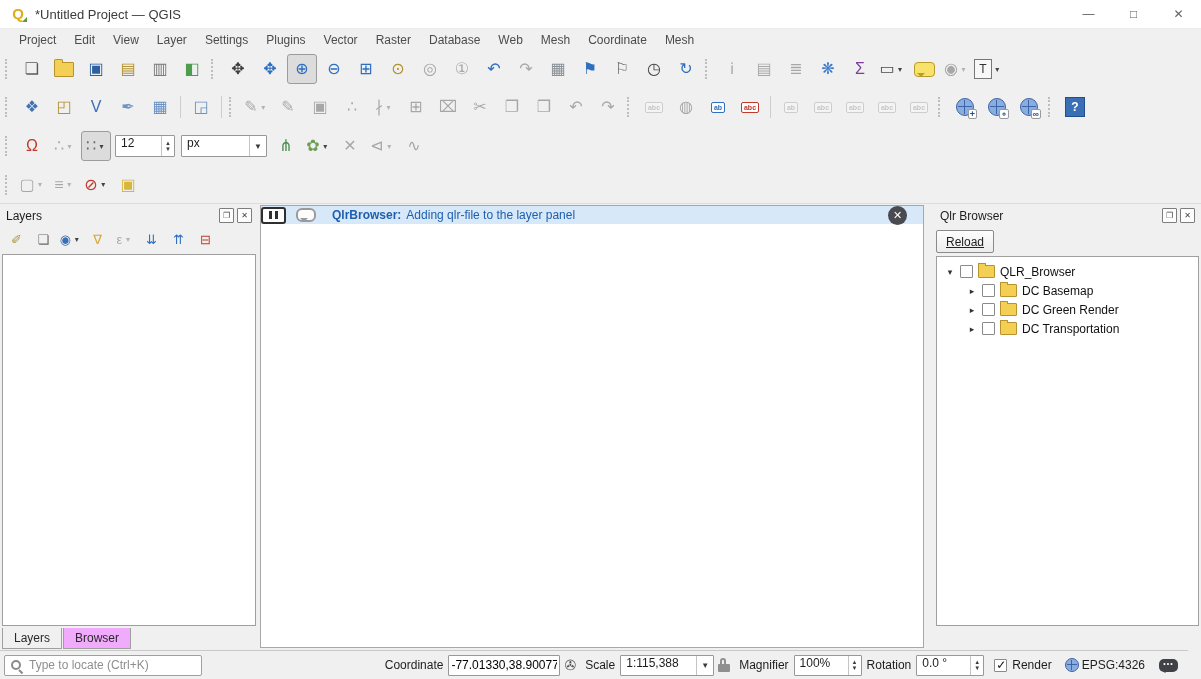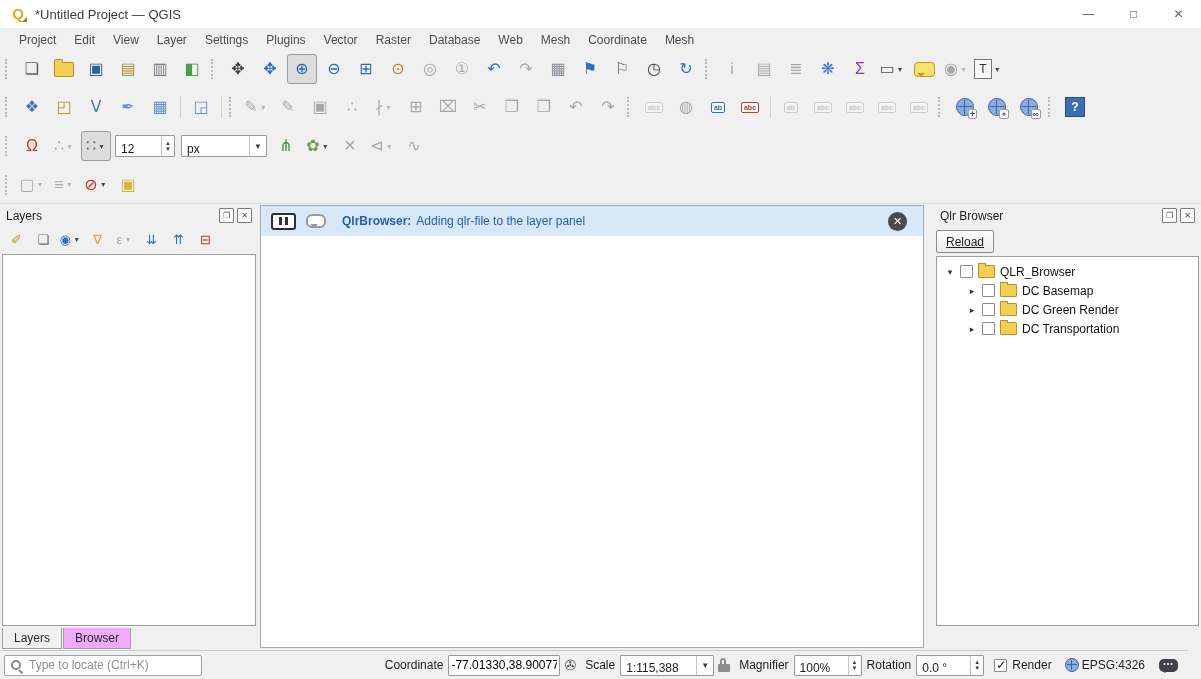--- a/index.html
+++ b/index.html
@@ -38,21 +38,21 @@
   .glyph-folder{width:18px;height:13px;background:#f3cf54;border:1px solid #b8922c;border-radius:1px;position:relative;}
   .glyph-folder::before{content:"";position:absolute;top:-4px;left:-1px;width:7px;height:3px;background:#f3cf54;border:1px solid #b8922c;border-bottom:none;border-radius:2px 2px 0 0;}
   .glyph-globe{width:18px;height:18px;border-radius:50%;background:#89aede;border:1px solid #3f63a8;box-sizing:border-box;position:relative;}
   .glyph-globe::before{content:"";position:absolute;left:1px;right:1px;top:7px;height:1px;background:#3f63a8;}
   .glyph-globe::after{content:"";position:absolute;left:7px;top:1px;bottom:1px;width:1px;background:#3f63a8;}
   .glyph-globe .badge{position:absolute;right:-4px;bottom:-4px;font-size:9px;font-weight:bold;color:#1d4f91;background:#fff;border:1px solid #9a9a9a;border-radius:2px;line-height:8px;padding:0 1px;}
   .glyph-balloon-yellow{width:19px;height:13px;background:#f7e26b;border:1px solid #b89b2a;border-radius:4px;position:relative;}
   .glyph-balloon-yellow::after{content:"";position:absolute;left:2px;bottom:-5px;border:4px solid transparent;border-top-color:#b89b2a;}
 
   
-  .field{display:inline-flex;align-items:flex-end;background:#fff;border:1px solid #989898;height:22px;box-sizing:border-box;border-radius:1px;}
+  .field{display:inline-flex;align-items:flex-start;background:#fff;border:1px solid #989898;height:22px;box-sizing:border-box;border-radius:1px;}
   .field-text{flex:1;padding-left:5px;color:#1c1c1c;white-space:nowrap;overflow:hidden;}
   .spin-arrows{display:flex;flex-direction:column;justify-content:center;align-items:center;border-left:1px solid #c4c4c4;height:100%;padding:0 3px;color:#3a3a3a;}
   .spin-arrows i{font-style:normal;font-size:6px;line-height:6px;}
   .combo-caret{display:flex;align-items:center;justify-content:center;border-left:1px solid #c4c4c4;height:100%;width:16px;color:#3a3a3a;font-size:8px;}
 
   
   .dock-left{position:absolute;left:0;top:204px;width:258px;bottom:29px;}
   .dock-right{position:absolute;left:934px;top:204px;right:0;bottom:29px;}
   .dock-header{height:23px;display:flex;align-items:center;padding:0 6px;}
   .dock-title{font-size:12px;color:#1d1d1d;}
@@ -75,21 +75,21 @@
   .tree-row{display:flex;align-items:center;height:19px;gap:5px;}
   .expander{width:10px;font-size:9px;color:#333;text-align:center;}
   .checkbox{width:13px;height:13px;border:1px solid #8a8a8a;background:#fff;border-radius:1px;box-sizing:border-box;position:relative;flex:none;}
   .checkbox.checked::after{content:"✓";position:absolute;left:1px;top:-2px;font-size:12px;color:#111;}
   .folder{width:15px;height:11px;background:#f3cf54;border:1px solid #b8922c;border-radius:1px;position:relative;flex:none;}
   .folder::before{content:"";position:absolute;top:-3px;left:-1px;width:6px;height:2px;background:#f3cf54;border:1px solid #b8922c;border-bottom:none;border-radius:1px 1px 0 0;}
   .tree-label{color:#111;}
 
   
   .canvas-col{position:absolute;left:260px;top:205px;width:664px;bottom:31px;background:#fff;border:1px solid #a8a8a8;box-sizing:border-box;}
-  .msg-bar{height:30px;background:#d7e8f8;display:flex;align-items:center;padding-left:10px;}
+  .msg-bar{height:18px;background:#d7e8f8;display:flex;align-items:center;}
   .glyph-pause{width:25px;height:17px;border:2px solid #2f2f2f;border-radius:3px;background:#fff;display:flex;align-items:center;justify-content:center;gap:3px;box-sizing:border-box;}
   .glyph-pause i{width:3px;height:8px;background:#2f2f2f;}
   .balloon-outline{width:20px;height:14px;background:#fdfdfd;border:2px solid #9a9a9a;border-radius:6px;position:relative;box-sizing:border-box;margin-left:10px;}
   .balloon-outline::after{content:"";position:absolute;left:2px;bottom:-6px;border:4px solid transparent;border-top-color:#9a9a9a;}
   .msg-src{font-weight:bold;color:#1f5fae;margin-left:16px;}
   .msg-text{color:#1f5fae;margin-left:5px;}
   .msg-close{width:19px;height:19px;border-radius:50%;background:#4a4b50;color:#fff;display:flex;align-items:center;justify-content:center;font-size:11px;margin-left:auto;margin-right:16px;}
 
   
   .statusbar{position:absolute;left:0;right:13px;bottom:0;height:29px;background:#f0f0f0;border-top:1px solid #c9c9c9;display:flex;align-items:center;box-sizing:border-box;}

